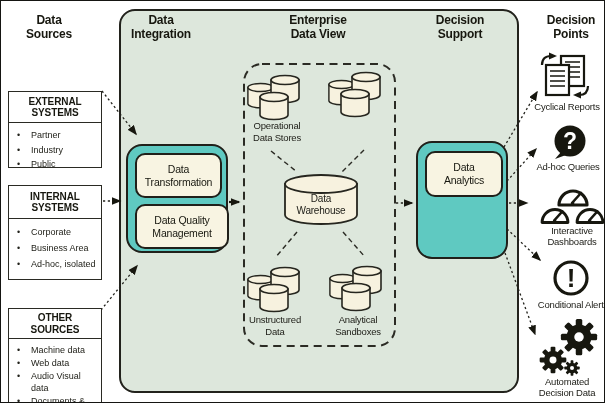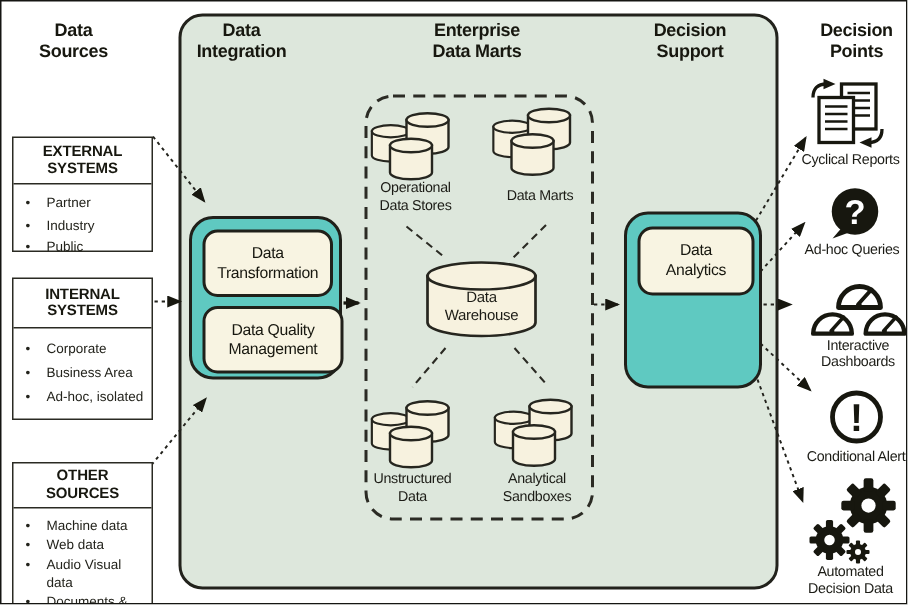--- a/index.html
+++ b/index.html
@@ -166,21 +166,21 @@
       <use href="#gear" transform="translate(552,359) scale(0.92)"></use>
       <use href="#gear" transform="translate(571,367) scale(0.53)"></use>
     </g>
   </svg>
 
   <div class="col-header pre" style="left:-2px;">Data
 Sources</div>
   <div class="col-header pre" style="left:110px;">Data
 Integration</div>
   <div class="col-header pre" style="left:267px;">Enterprise
-Data Marts</div>
+Data View</div>
   <div class="col-header pre" style="left:409px;">Decision
 Support</div>
   <div class="col-header pre" style="left:520px;">Decision
 Points</div>
 
   <div class="src-box" style="top:58px; height:77px;">
     <div class="src-title pre" style="height:31px;">EXTERNAL
 SYSTEMS</div>
     <div class="src-items lh1">
       <div class="bullet">
@@ -247,21 +247,20 @@
 Management</div>
   </div>
 
   <div class="teal" style="left:415px; top:140px; width:92px; height:118px;">
     <div class="node pre" style="left:7px; top:8px; width:78px; height:46px;">Data
 Analytics</div>
   </div>
 
   <div class="store-label pre" style="left:234px; top:119px;">Operational
 Data Stores</div>
-  <div class="store-label pre" style="left:317px; top:124px;">Data Marts</div>
   <div class="store-label pre" style="left:278px; top:192px; font-size:10px;">Data
 Warehouse</div>
   <div class="store-label pre" style="left:232px; top:313px;">Unstructured
 Data</div>
   <div class="store-label pre" style="left:315px; top:313px;">Analytical
 Sandboxes</div>
 
   <div class="icon-label pre" style="left:516px; top:100px;">Cyclical Reports</div>
   <div class="icon-label pre" style="left:517px; top:160px;">Ad-hoc Queries</div>
   <div class="icon-label pre" style="left:521px; top:224px;">Interactive

